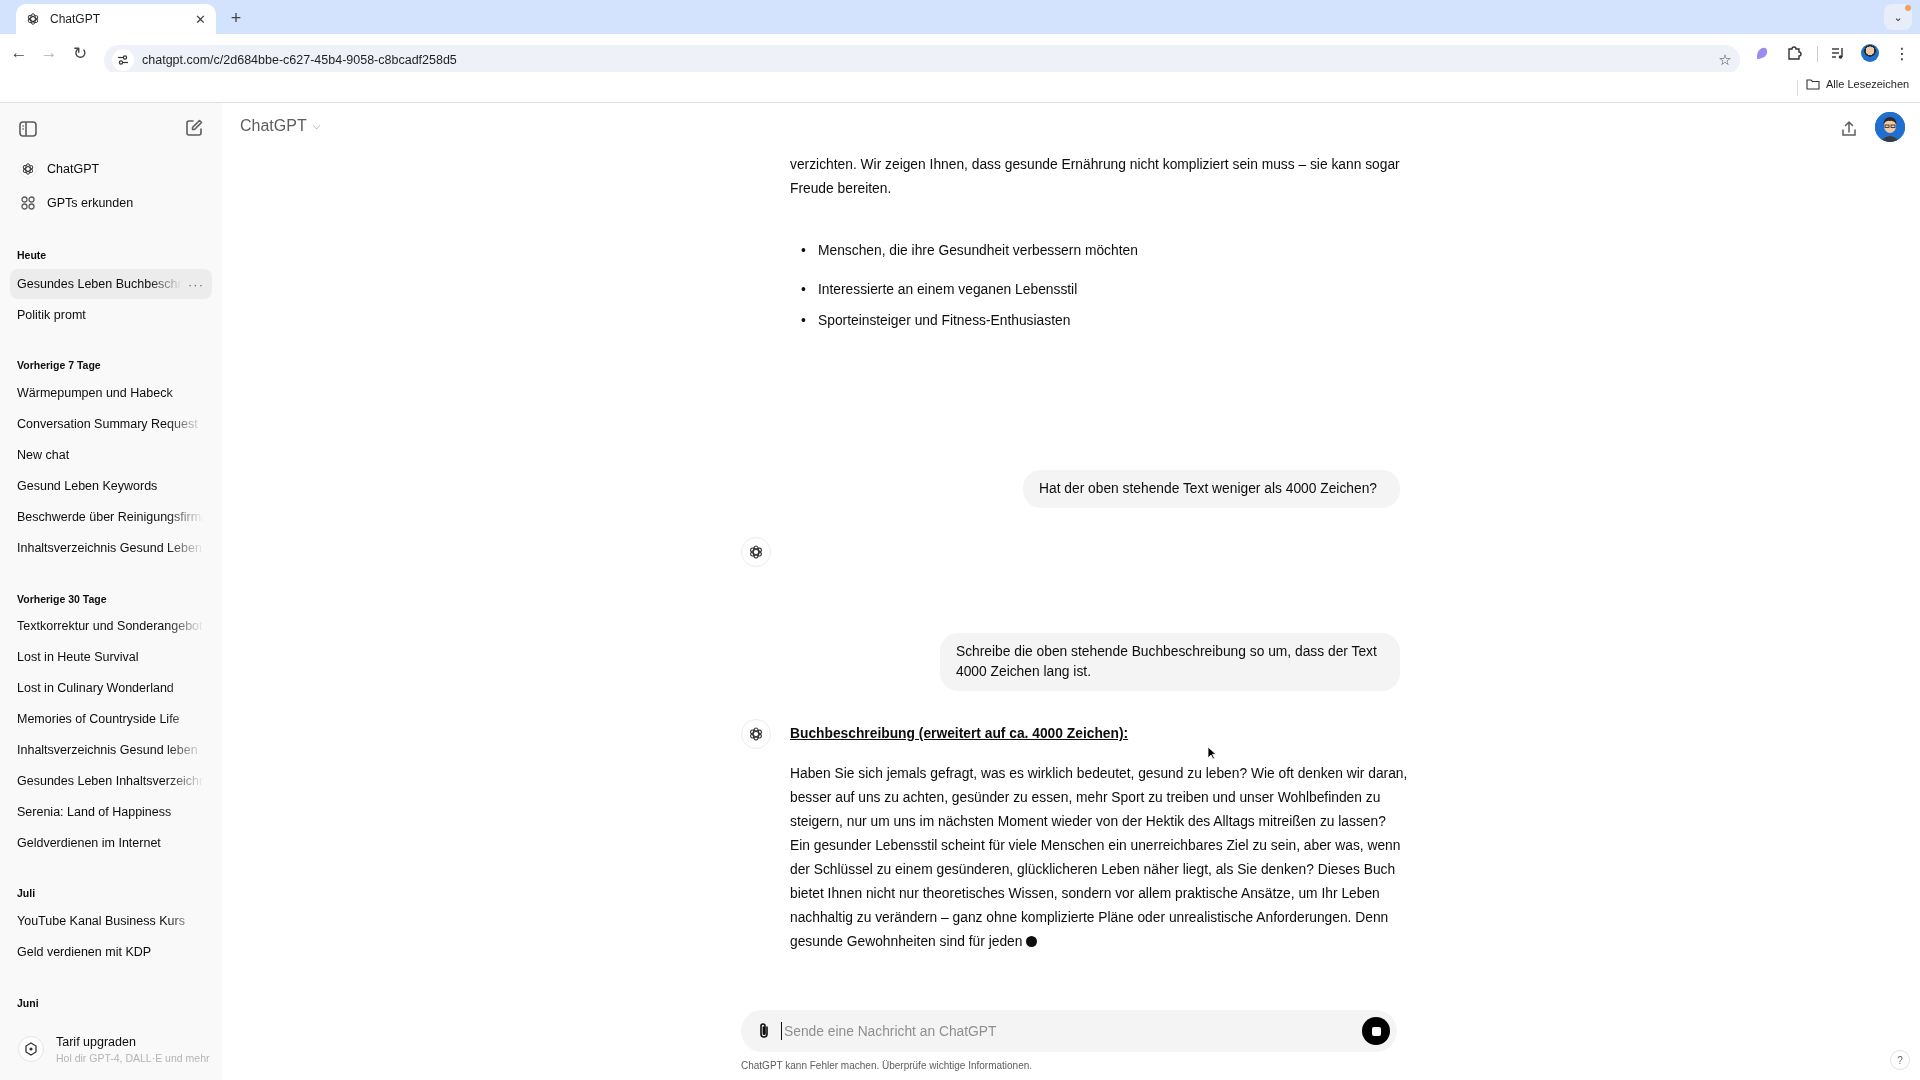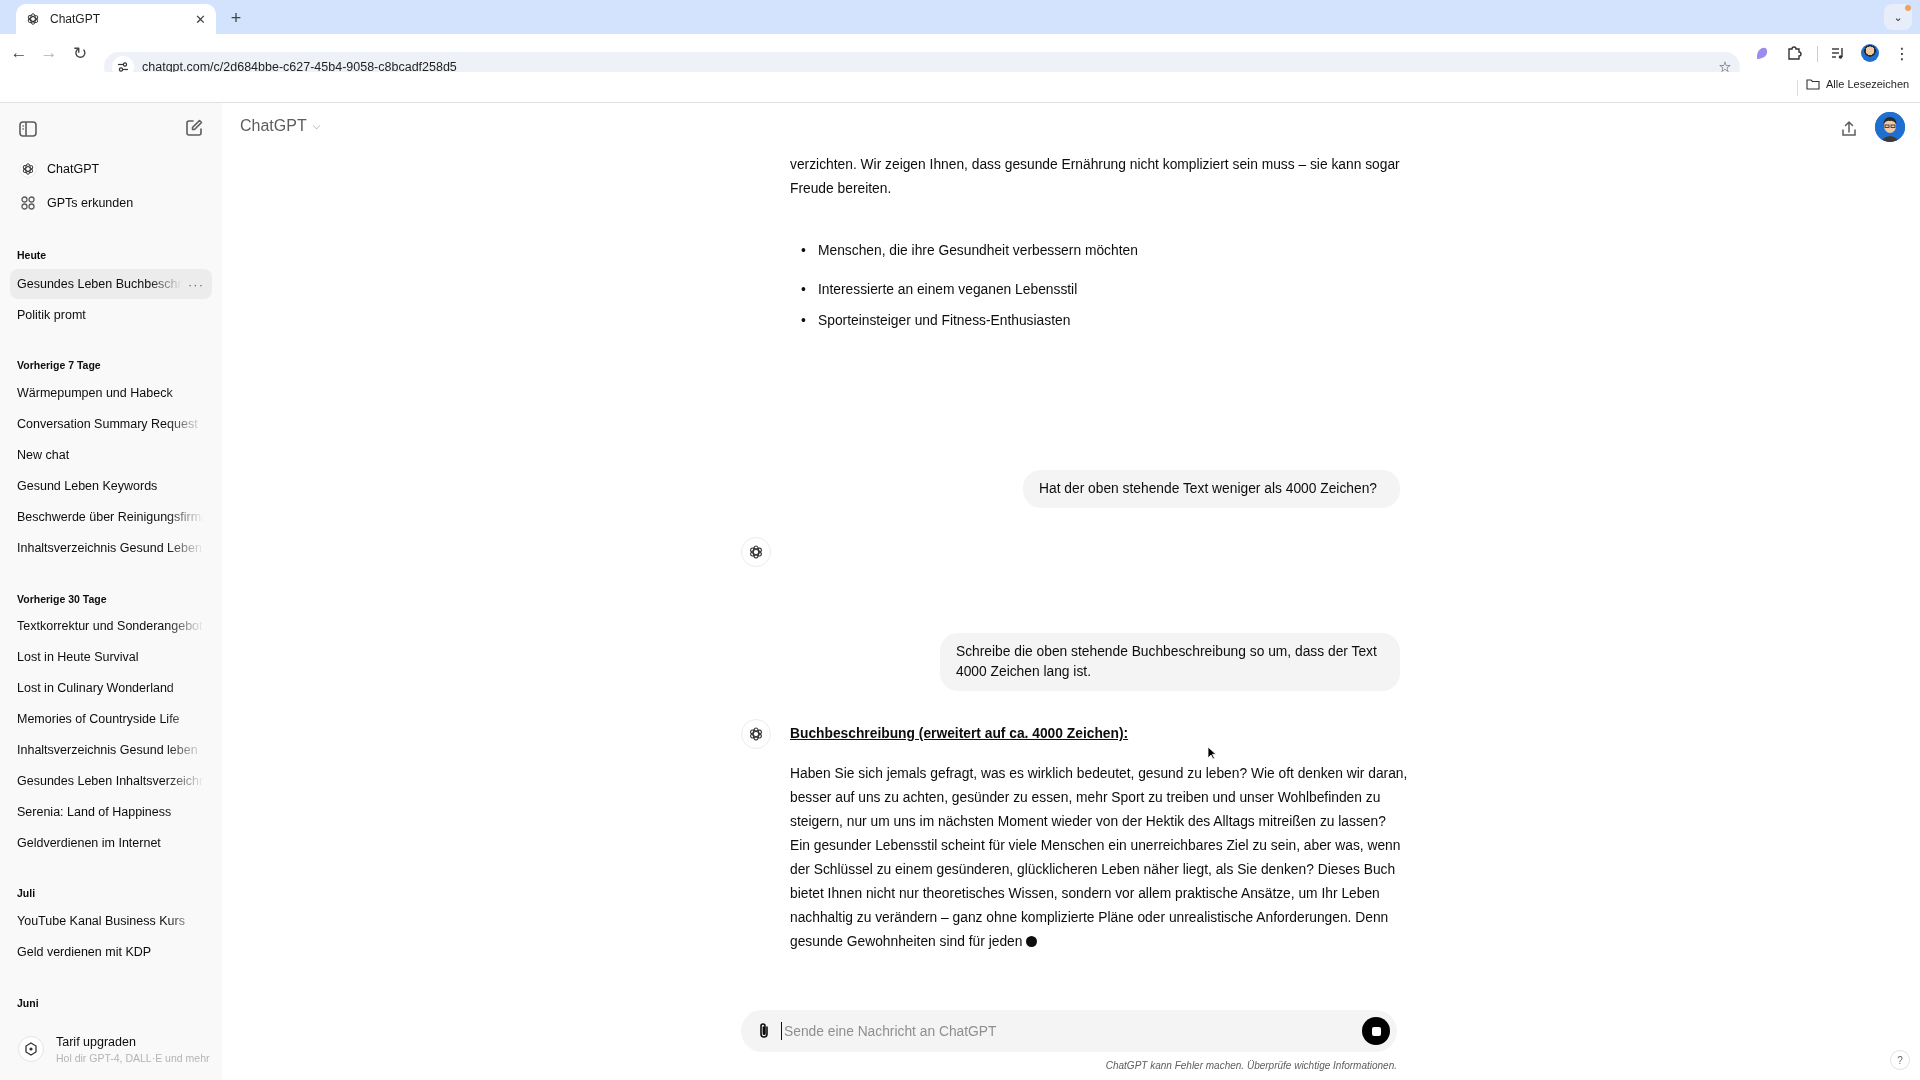--- a/index.html
+++ b/index.html
@@ -11,21 +11,21 @@
   .tab .fav { width: 14px; height: 14px; margin-right: 10px; display: inline-flex; }
   .tab .title { flex: 1; }
   .tab .close { font-size: 13px; color: #444; cursor: pointer; }
   .newtab { position: absolute; left: 224px; top: 6px; width: 24px; height: 24px; font-size: 18px; color: #444; display: flex; align-items: center; justify-content: center; }
   .tabsearch { position: absolute; right: 8px; top: 4px; width: 28px; height: 26px; border-radius: 8px; background: #e8eef9; display: flex; align-items: center; justify-content: center; font-size: 11px; color: #333; }
   .tabsearch .dot { position: absolute; right: 1px; top: 1px; width: 6px; height: 6px; border-radius: 50%; background: #f0a060; }
 
   .toolbar { position: absolute; left: 0; top: 34px; width: 1920px; height: 38px; background: #fff; }
   .navbtn { position: absolute; top: 8px; width: 22px; height: 22px; display: flex; align-items: center; justify-content: center; font-size: 17px; color: #474747; }
   .navbtn.disabled { color: #b0b0b0; }
-  .omnibox { position: absolute; left: 104px; top: 18px; width: 1636px; height: 30px; background: #eef1f8; border-radius: 15px; display: flex; align-items: center; padding-left: 8px; }
+  .omnibox { position: absolute; left: 104px; top: 11px; width: 1636px; height: 30px; background: #eef1f8; border-radius: 15px; display: flex; align-items: center; padding-left: 8px; }
   .omnibox .tune { width: 22px; height: 22px; border-radius: 50%; background: #fff; display: flex; align-items: center; justify-content: center; margin-right: 8px; }
   .omnibox .url { font-size: 12.5px; color: #1f1f1f; flex: 1; }
   .omnibox .star { width: 30px; display: flex; justify-content: center; font-size: 15px; color: #444; }
   .tbicon { position: absolute; top: 9px; width: 20px; height: 20px; display: flex; align-items: center; justify-content: center; }
   .tbsep { position: absolute; left: 1817px; top: 12px; width: 1px; height: 16px; background: #ccc; }
   .profile-sm { width: 18px; height: 18px; border-radius: 50%; background: radial-gradient(circle at 50% 38%, #f1c9a5 0 30%, #2a2a2a 31% 40%, #1f6fd1 41%); }
 
   .bookmarks { position: absolute; left: 0; top: 72px; width: 1920px; height: 31px; background: #fff; border-bottom: 1px solid #e3e3e3; }
   .bm-sep { position: absolute; left: 1797px; top: 8px; width: 1px; height: 16px; background: #ddd; }
   .bm-all { position: absolute; left: 1806px; top: 6px; display: flex; align-items: center; font-size: 11px; color: #1f1f1f; }
@@ -62,21 +62,21 @@
   .gpt-icon { position: absolute; left: 519px; width: 30px; height: 30px; border-radius: 50%; border: 1px solid #ececec; background: #fff; display: flex; align-items: center; justify-content: center; }
   .stream-dot { display: inline-block; width: 11px; height: 11px; border-radius: 50%; background: #0d0d0d; vertical-align: -1px; margin-left: 4px; }
   .cursor-arrow { position: absolute; left: 985px; top: 643px; }
 
   .composer { position: absolute; left: 519px; top: 907px; width: 656px; height: 42px; background: #f4f4f4; border-radius: 21px; display: flex; align-items: center; padding-left: 14px; }
   .composer .attach { width: 18px; height: 20px; display: flex; align-items: center; justify-content: center; cursor: pointer; margin-right: 8px; }
   .composer input { flex: 1; border: none; outline: none; background: transparent; font-family: "Liberation Sans", "DejaVu Sans", sans-serif; font-size: 13.8px; color: #0d0d0d; border-left: 1px solid #0d0d0d; padding-left: 2px; height: 18px; }
   .composer input::placeholder { color: #8f8f8f; }
   .composer .stop { width: 28px; height: 28px; border-radius: 50%; background: #000; display: flex; align-items: center; justify-content: center; margin: 0 7px 0 8px; cursor: pointer; }
   .composer .stop span { width: 9px; height: 9px; background: #fff; border-radius: 2px; }
-  .disclaimer { position: absolute; left: 519px; top: 957px; width: 656px; text-align: right; font-size: 10px; color: #5d5d5d; font-style: italic; }
+  .disclaimer { position: absolute; left: 519px; top: 957px; width: 656px; text-align: left; font-size: 10px; color: #5d5d5d; }
   .help-btn { position: absolute; left: 1668px; top: 947px; width: 20px; height: 20px; border-radius: 50%; border: 1px solid #e3e3e3; font-size: 10px; color: #666; display: flex; align-items: center; justify-content: center; cursor: pointer; }
 </style>
 </head>
 <body>
 
 <div class="tabbar">
   <div class="tab">
     <span class="fav">
       <svg width="14" height="14" viewBox="0 0 24 24">
           <g fill="none" stroke="#333" stroke-width="1.6">

